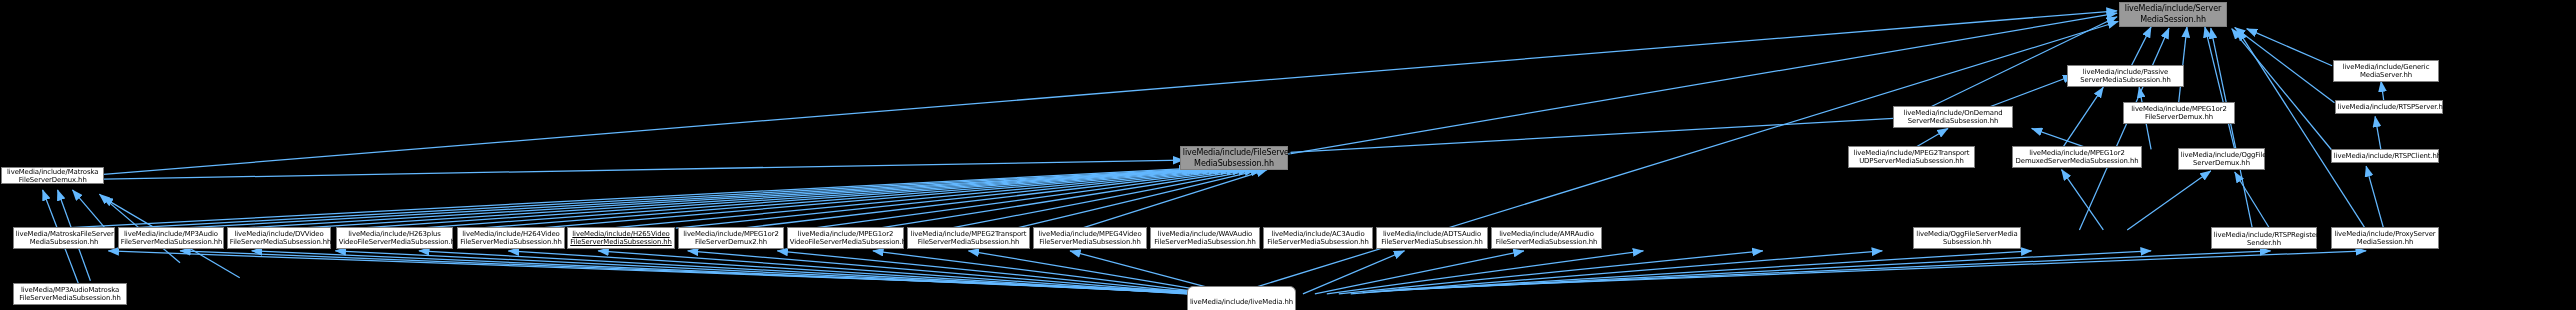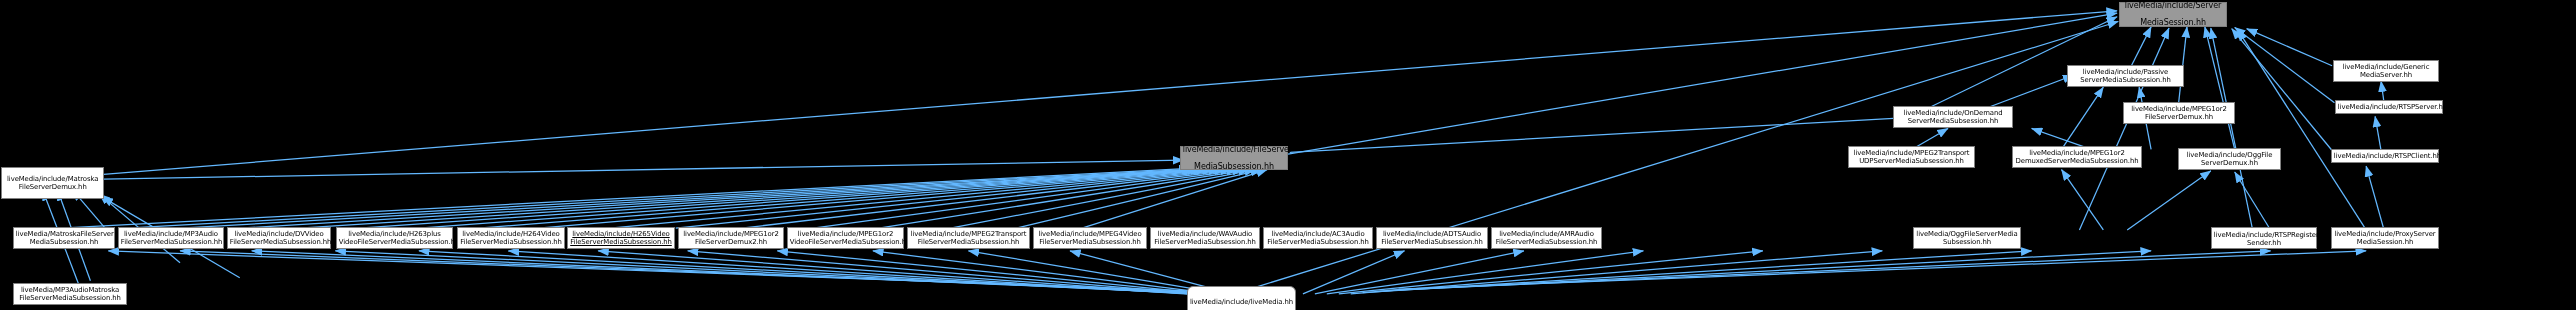--- a/index.html
+++ b/index.html
@@ -3,21 +3,21 @@
 <meta charset="utf-8">
 <style>
   html,body{margin:0;padding:0;background:#000;}
   #stage{position:relative;width:2576px;height:310px;background:#000;overflow:hidden;
          font-family:"DejaVu Sans","Liberation Sans",sans-serif;}
   svg#edges{position:absolute;left:0;top:0;width:2576px;height:310px;}
   .node{position:absolute;box-sizing:border-box;display:flex;align-items:center;
         justify-content:center;text-align:center;background:#fff;border:0.6px solid #808080;
         color:#000;font-size:6.9px;line-height:8px;letter-spacing:-0.1px;
         padding:0.6px 1.8px;white-space:pre-line;}
-  .node.focus{background:#999999;border:0.6px solid #808080;font-size:8px;line-height:17px;}
+  .node.focus{background:#999999;border:0.6px solid #808080;font-size:8px;line-height:11px;}
   .node span{display:block;width:100%;}
 </style>
 </head>
 <body>
 
 <div id="stage">
 
   <svg id="edges" viewBox="0 0 4310 519">
     <defs>
       <marker id="ah" markerWidth="9" markerHeight="7" refX="8.5" refY="3.5" orient="auto">
@@ -142,30 +142,30 @@
   <div class="node" style="left:1848px;top:146px;width:127px;height:21.5px;">
     <span>liveMedia/include/MPEG2Transport
 UDPServerMediaSubsession.hh</span>
   </div>
 
   <div class="node" style="left:2012px;top:146px;width:130px;height:21.5px;">
     <span>liveMedia/include/MPEG1or2
 DemuxedServerMediaSubsession.hh</span>
   </div>
 
-  <div class="node" style="left:2178px;top:148px;width:103px;height:21.5px;">
+  <div class="node" style="left:2178px;top:148px;width:87px;height:21.5px;">
     <span>liveMedia/include/OggFile
 ServerDemux.hh</span>
   </div>
 
   <div class="node" style="left:2331px;top:149px;width:108px;height:14.3px;">
     <span>liveMedia/include/RTSPClient.hh</span>
   </div>
 
-  <div class="node" style="left:1.2px;top:167px;width:103px;height:32px;">
+  <div class="node" style="left:1.2px;top:167px;width:103px;height:17px;">
     <span>liveMedia/include/Matroska
 FileServerDemux.hh</span>
   </div>
 
   <div class="node" style="left:13px;top:227px;width:102px;height:21.5px;">
     <span>liveMedia/MatroskaFileServer
 MediaSubsession.hh</span>
   </div>
   <div class="node" style="left:118px;top:227px;width:106px;height:21.5px;">
     <span>liveMedia/include/MP3Audio

